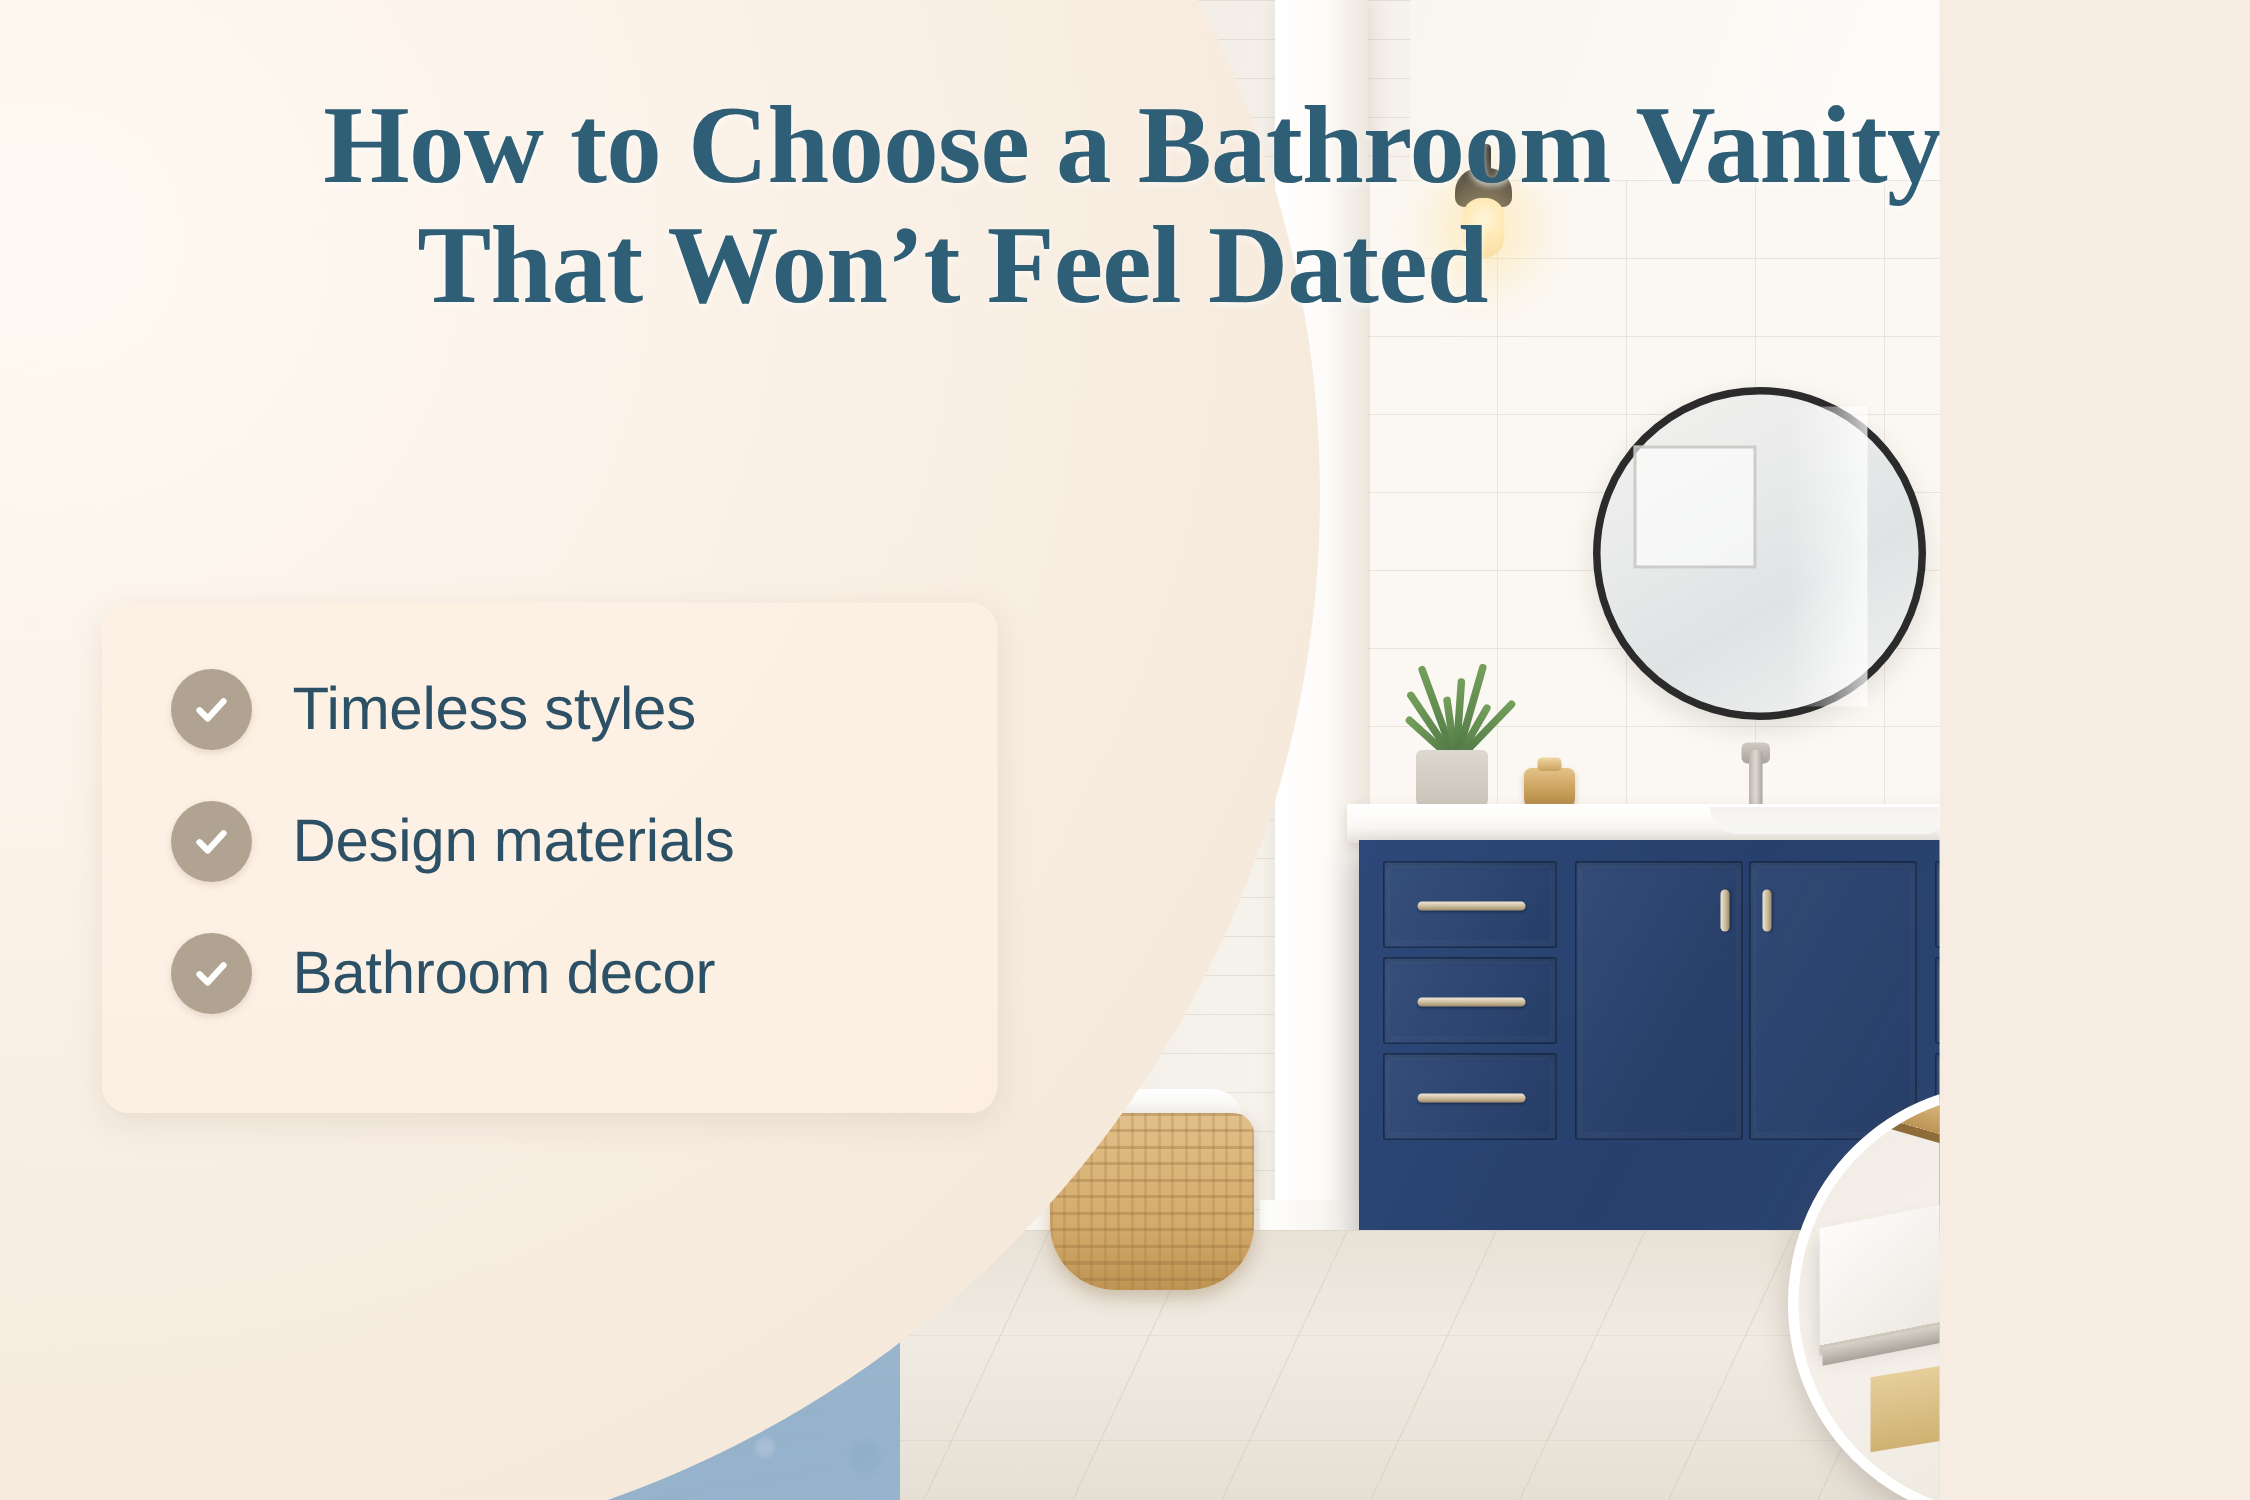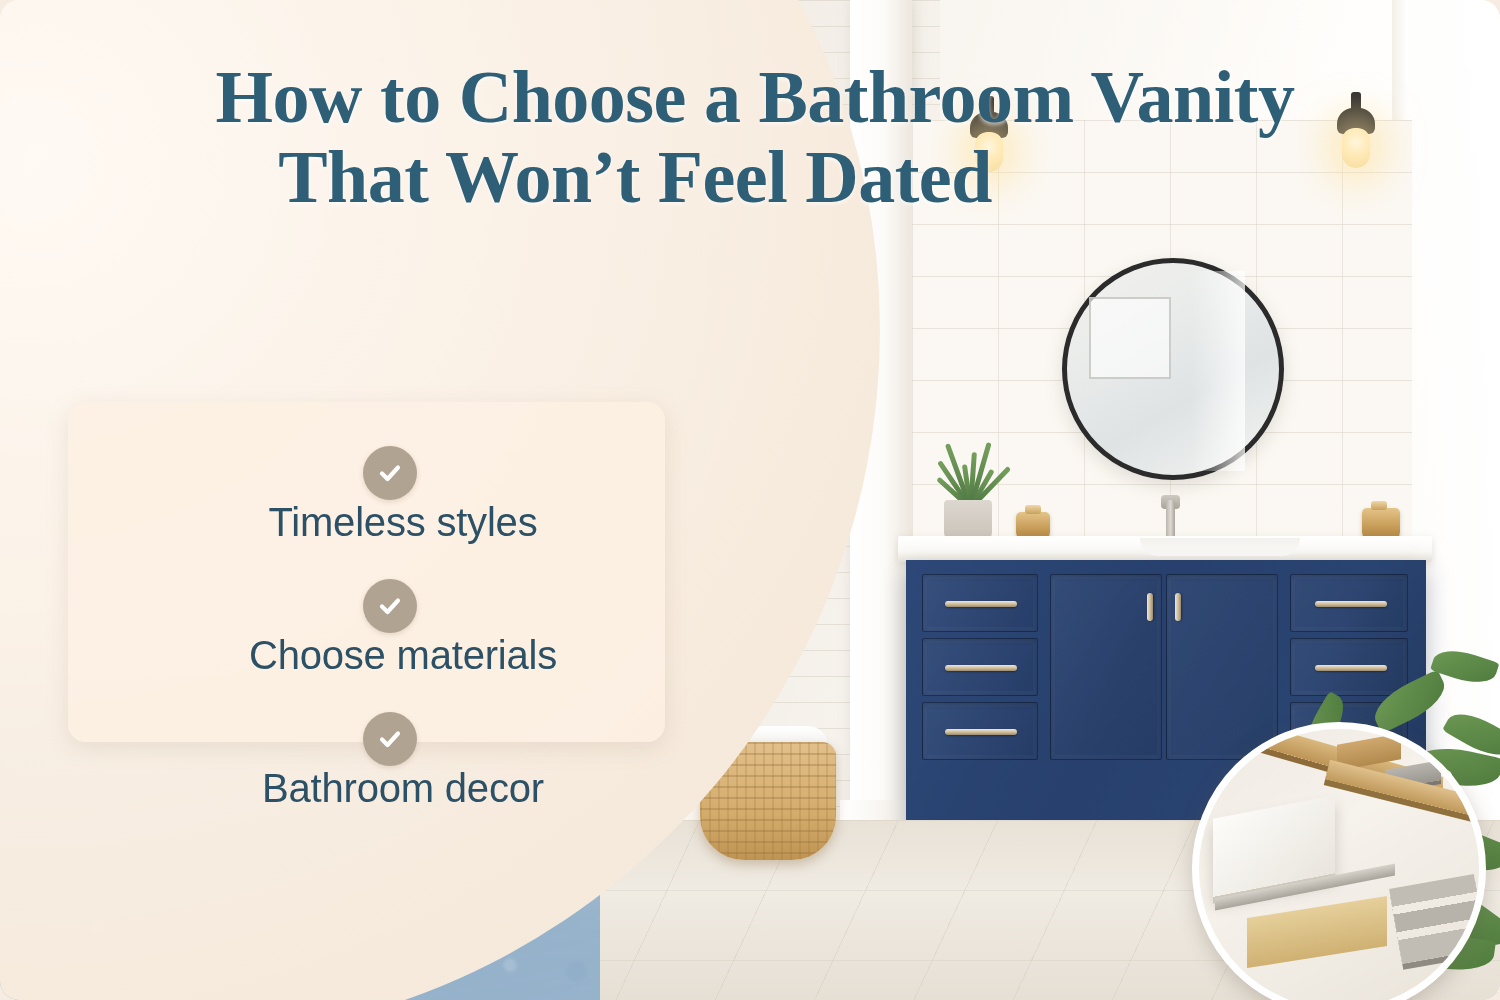--- a/index.html
+++ b/index.html
@@ -6,27 +6,26 @@
   html,body { width:1500px; height:1000px; overflow:hidden; }
   body {
     font-family:"Liberation Sans", sans-serif;
     background:#f7ece1;
     position:relative;
   }
 
   
   #canvas{
     position:absolute; inset:0;
-    width:1500px; height:1000px;
+    width:1293px; height:1000px;
     overflow:hidden;
     background:
       radial-gradient(circle at 18% 22%, rgba(255,255,255,.55) 0%, rgba(255,255,255,0) 42%),
       radial-gradient(circle at 62% 70%, rgba(240,222,205,.55) 0%, rgba(240,222,205,0) 45%),
       linear-gradient(135deg,#fbf2e9 0%,#f6eadd 40%,#f3e5d6 70%,#f8efe6 100%);
-    border-radius: 19px;
   }
 
   
   #paper-texture{
     position:absolute; inset:0; pointer-events:none;
     opacity:.5;
     background-image:
       radial-gradient(circle at 12% 34%, rgba(230,210,190,.55) 0 2px, transparent 3px),
       radial-gradient(circle at 44% 12%, rgba(255,255,255,.6) 0 3px, transparent 4px),
       radial-gradient(circle at 70% 52%, rgba(228,208,186,.4) 0 4px, transparent 6px),
@@ -303,21 +302,21 @@
   
   #feature-card{
     position:absolute;
     left:68px; top:402px; width:597px; height:340px;
     background:rgba(253,240,227,.86);
     border-radius:18px;
     box-shadow:0 6px 22px rgba(160,140,118,.18);
     padding:44px 0 0 46px;
   }
   .feature-row{
-    display:flex; align-items:center; margin-bottom:34px;flex-direction:column;
+    display:flex; align-items:center; margin-bottom:34px;
   }
   .check-circle{
     width:54px; height:54px; border-radius:50%;
     background:#b0a391;
     display:flex; align-items:center; justify-content:center;
     flex:0 0 auto;
     box-shadow:0 2px 5px rgba(140,124,104,.22);
   }
   .check-circle svg{ display:block; }
   .feature-label{
@@ -527,21 +526,21 @@
           </svg>
       </span>
       <span class="feature-label">Timeless styles</span>
     </div>
     <div class="feature-row">
       <span class="check-circle">
         <svg width="30" height="30" viewBox="0 0 30 30">
             <path d="M7 15.5 L12.5 21 L23 9.5" fill="none" stroke="#ffffff" stroke-width="4.2" stroke-linecap="round" stroke-linejoin="round"></path>
           </svg>
       </span>
-      <span class="feature-label">Choose materials</span>
+      <span class="feature-label">Design materials</span>
     </div>
     <div class="feature-row">
       <span class="check-circle">
         <svg width="30" height="30" viewBox="0 0 30 30">
             <path d="M7 15.5 L12.5 21 L23 9.5" fill="none" stroke="#ffffff" stroke-width="4.2" stroke-linecap="round" stroke-linejoin="round"></path>
           </svg>
       </span>
       <span class="feature-label">Bathroom decor</span>
     </div>
   </div>

